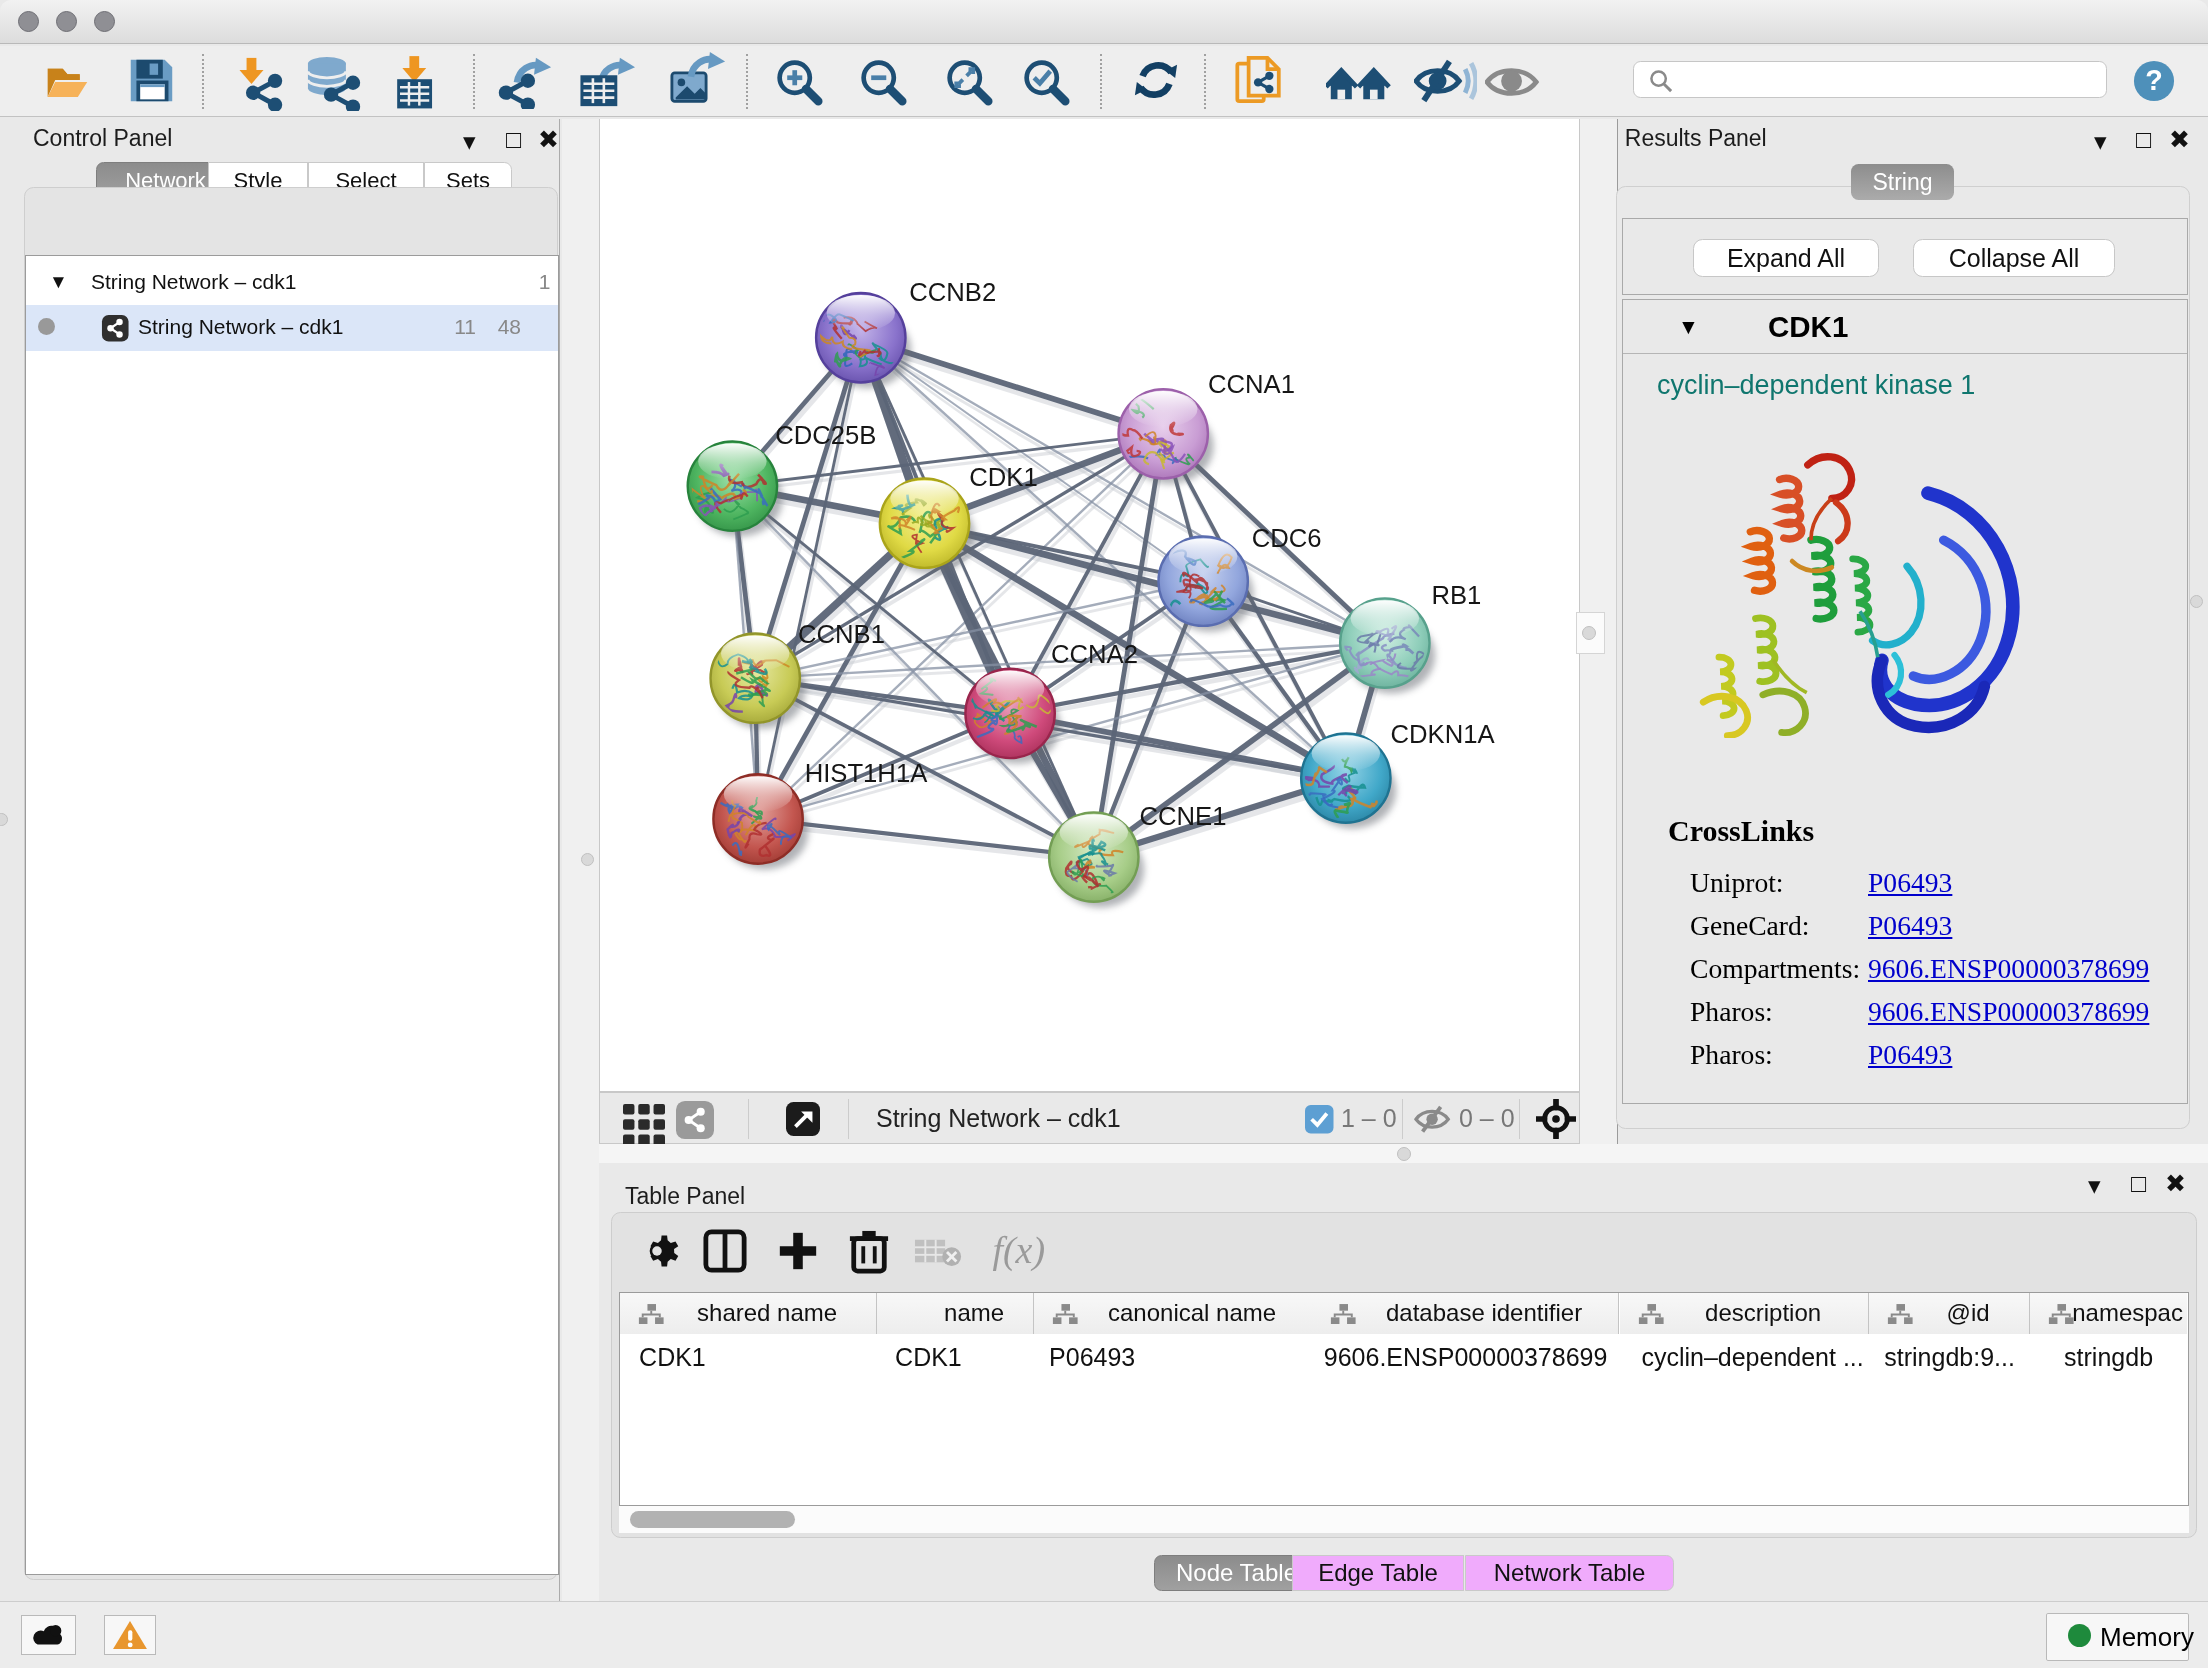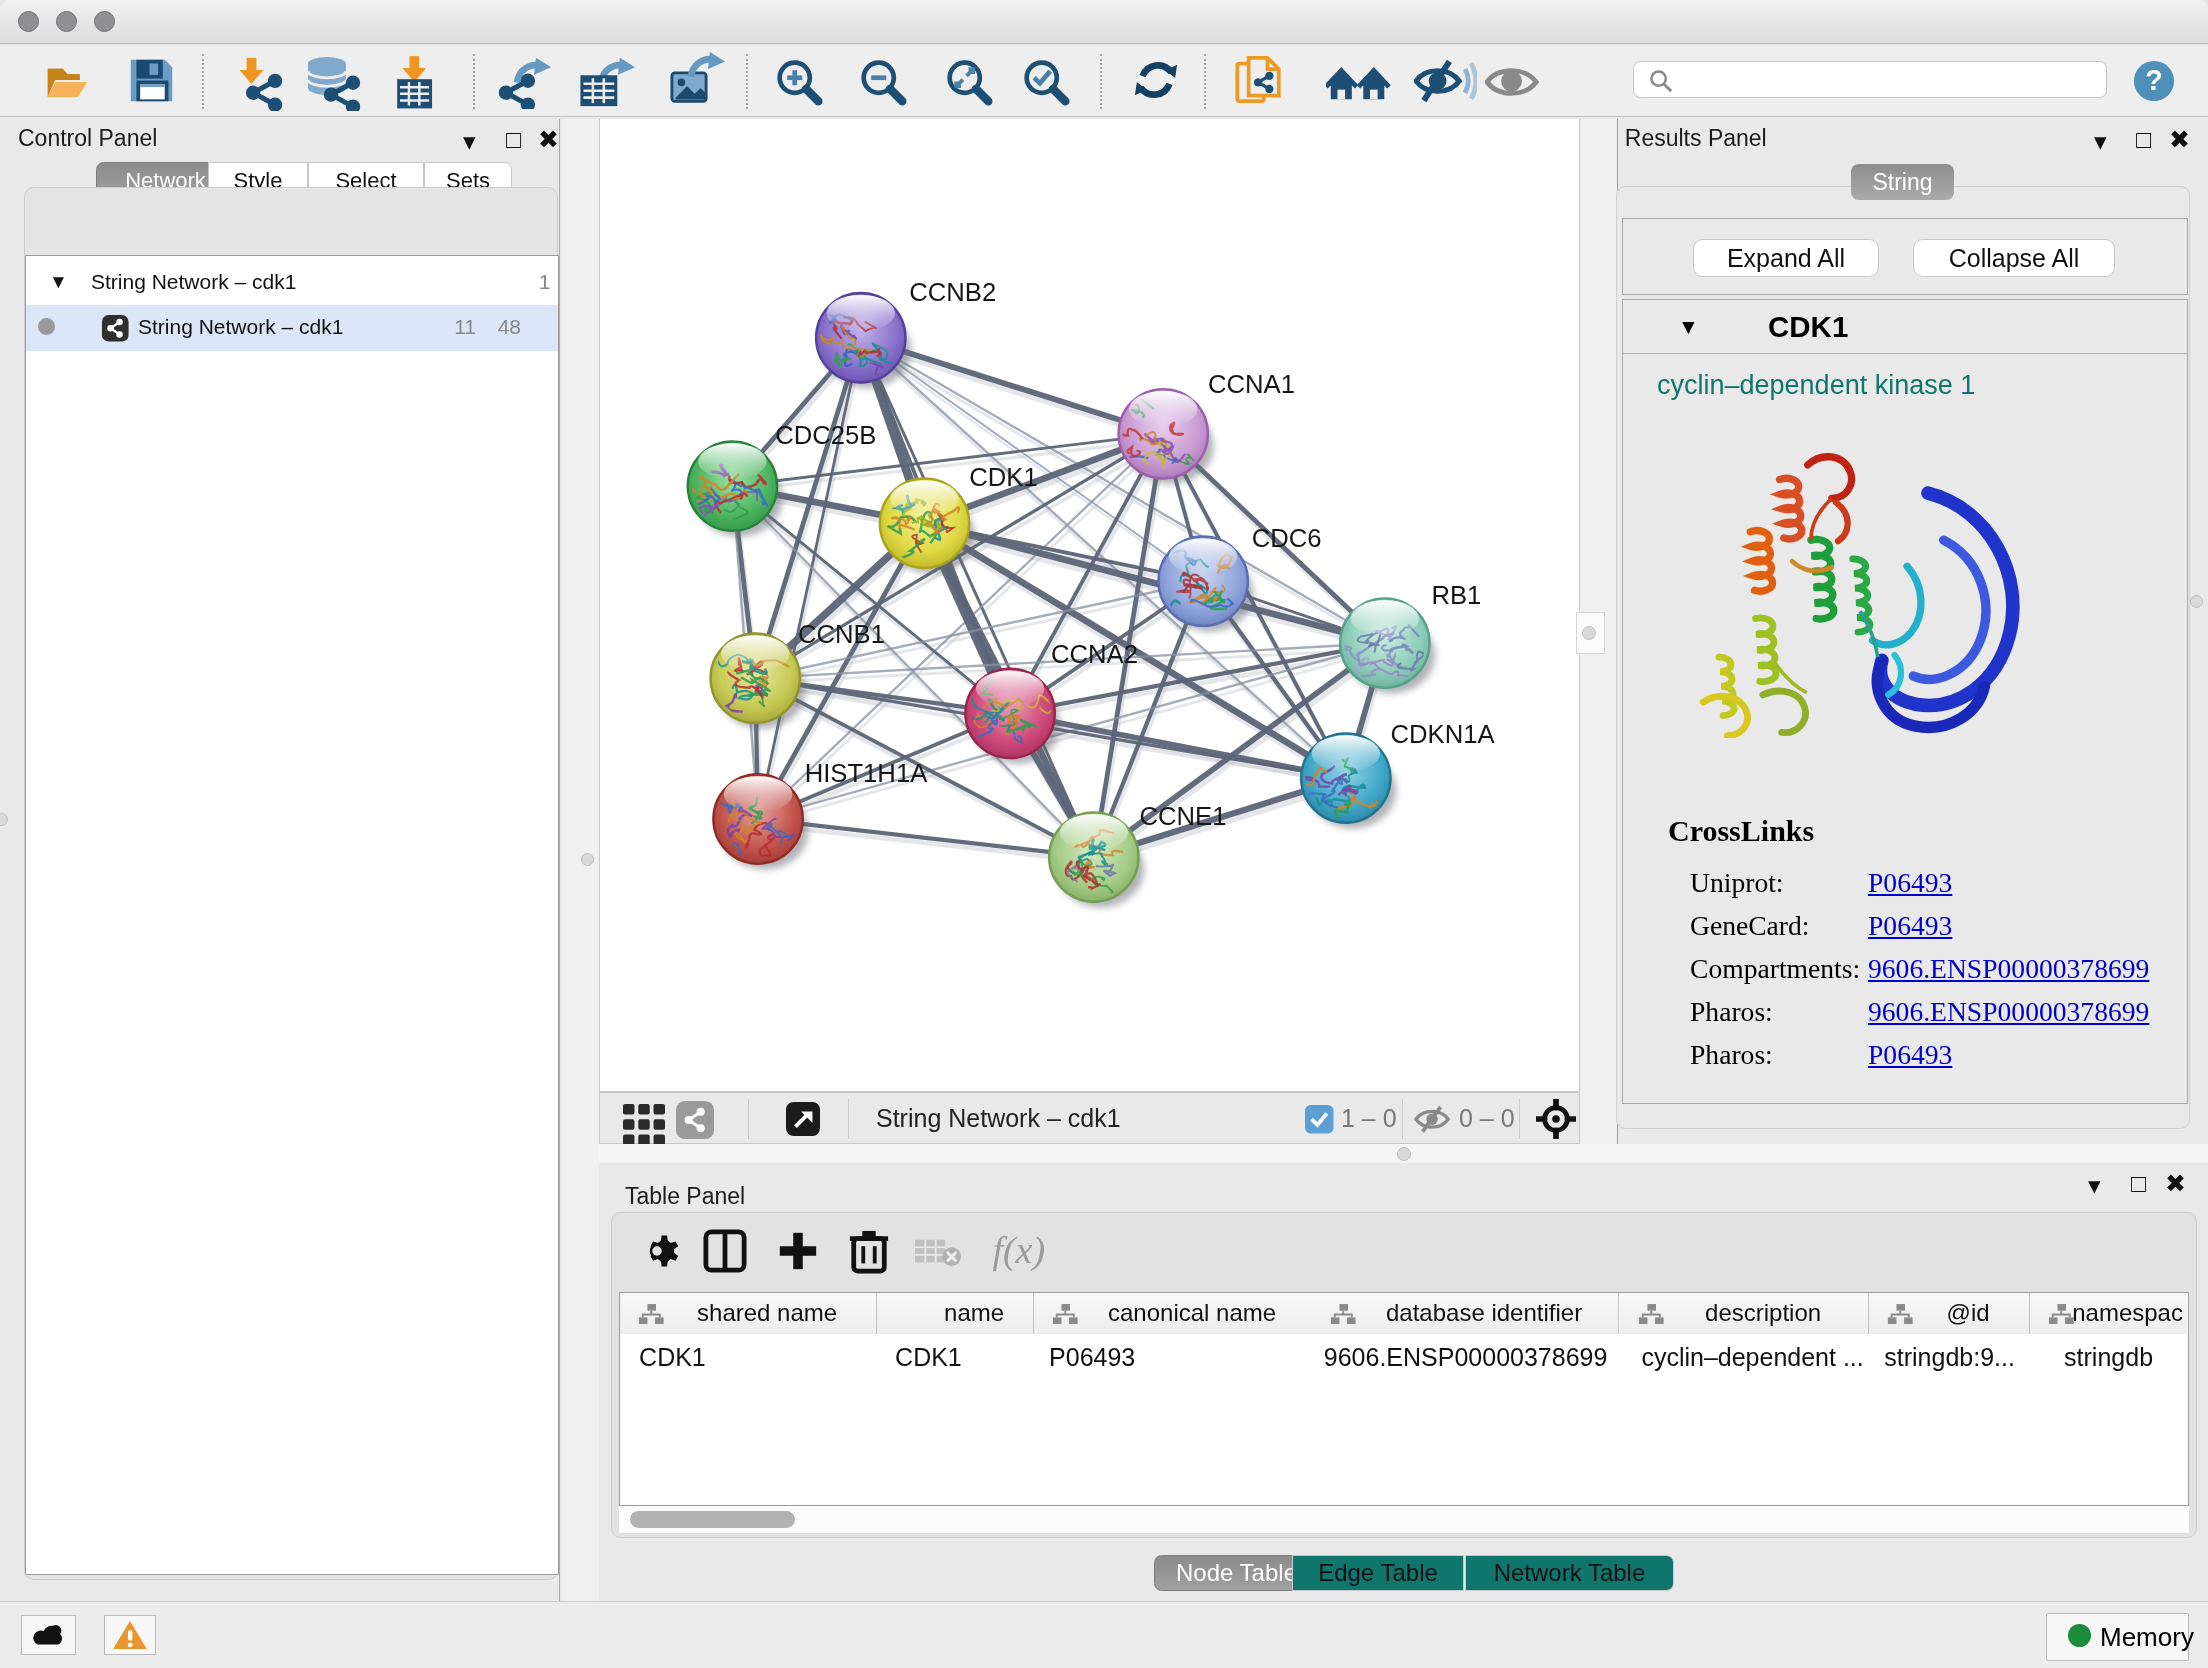--- a/index.html
+++ b/index.html
@@ -74,21 +74,21 @@
     background:#e2e2e2; border:1px solid #cdcdcd; border-radius:9.5px; }
   #ttable { position:absolute; left:6.7px; top:79px; width:1570px; height:214px;
     background:#fff; border:1.9px solid #9b9b9b; }
   .th { position:absolute; top:0; height:41px; border-right:1.9px solid #c4c4c4;
     background:linear-gradient(#f8f8f8,#ededed); font-size:24px; color:#111; text-align:center;
     line-height:39px; padding-left:38px; }
   .th svg { position:absolute; left:17px; top:9.5px; }
   .td { position:absolute; top:41px; height:48px; font-size:25px; color:#111; padding-top:8.6px; }
   #tscroll { position:absolute; left:6.7px; top:293px; width:1570px; height:27px; background:#fbfbfb; }
   #tthumb { position:absolute; left:11.4px; top:4.8px; width:165px; height:17px; background:#b2b2b2; border-radius:8.6px; }
-  .btab { position:absolute; top:0; height:36px; border:1px solid #c9c9c9; background:#0f766e;
+  .btab { position:absolute; top:0; height:36px; border:1px solid #c9c9c9; background:#f0abfc;
     color:#111; font-size:24px; text-align:center; }
   .btab.tabsel { background:linear-gradient(#8c8c8c,#a0a0a0); color:#fff; border-color:#7e7e7e; }
 
   
   #statusbar { left:0; top:1601px; width:2208px; height:68px; background:#ececec;
     border-top:1.9px solid #cdcdcd; }
   .sbtn { position:absolute; top:13.3px; height:40px; background:#f7f7f7; border:1.9px solid #b9b9b9; }
 </style></head>
 <body>
 
@@ -299,21 +299,21 @@
       <circle cx="10" cy="10" r="7.5" fill="none" stroke="#8a8a8a" stroke-width="2.6"></circle>
       <line x1="15.5" y1="15.5" x2="23" y2="23" stroke="#8a8a8a" stroke-width="3"></line>
     </svg>
 <svg class="ic" style="left:2133px;top:14.3px" width="42" height="42" viewBox="0 0 44 44">
       <circle cx="22" cy="22" r="21" fill="#4e90ba"></circle>
       <text x="22" y="31" font-size="30" font-weight="bold" fill="#fff" text-anchor="middle" font-family="Liberation Sans, sans-serif">?</text>
     </svg>
   </div>
 
 <div class="abs" id="cpanel">
-  <div class="paneltitle" style="position:absolute;left:18px;top:5.7px">Control Panel</div>
+  <div class="paneltitle" style="position:absolute;left:33px;top:5.7px">Control Panel</div>
   <div class="panelbtns" style="left:463px;top:7.6px">▾</div>
   <div class="panelbtns" style="left:506px;top:5.7px">□</div>
   <div class="panelbtns" style="left:538px;top:5.7px">✖</div>
   <div id="cptabs">
     <div class="tab tabsel" style="left:0; width:139px; border-radius:7.6px 0 0 0;">Network</div>
     <div class="tab" style="left:139px; width:100px;">Style</div>
     <div class="tab" style="left:239px; width:116px;">Select</div>
     <div class="tab" style="left:355px; width:88px; border-radius:0 7.6px 0 0;">Sets</div>
   </div>
   <div id="cpinner">

